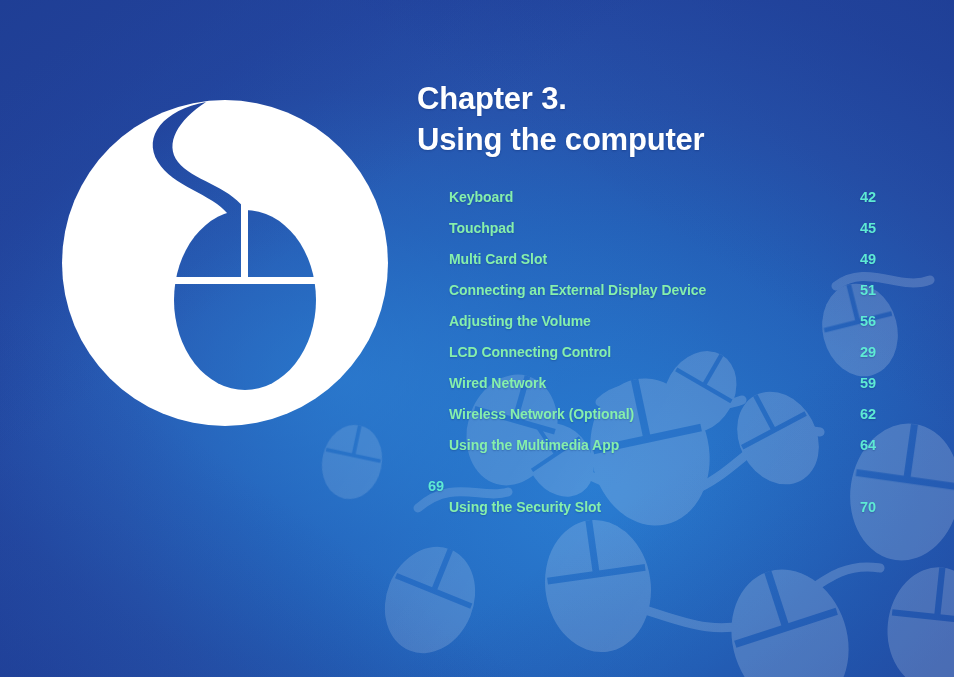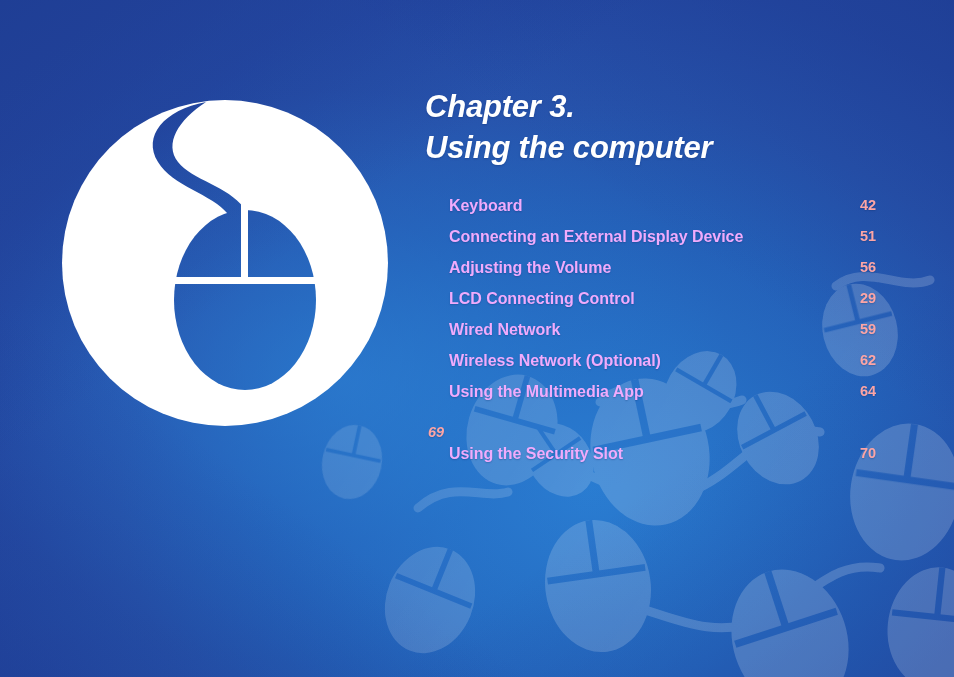--- a/index.html
+++ b/index.html
@@ -74,59 +74,57 @@
     left: 417px;
     top: 78px;
     width: 500px;
   }
   .chapter-title {
     color: #ffffff;
     font-size: 31px;
     font-weight: bold;
     line-height: 41px;
     letter-spacing: -0.2px;
-    margin: 8px;
+    margin: 0;
     text-shadow: 0 1px 2px rgba(12,38,96,0.30);
-    font-style: italic;
   }
   .toc {
     margin-top: 27px;
     width: 495px;
   }
   .toc-row {
     position: relative;
     display: flex;
     align-items: flex-start;
     min-height: 31px;
     margin-bottom: 0px;
   }
   .toc-label {
     flex: 1 1 auto;
-    color: #f0abfc;
-    font-size: 16px;
+    color: #86efac;
+    font-size: 14px;
     font-weight: bold;
     line-height: 21.5px;
     padding-left: 32px;
     letter-spacing: -0.05px;
     text-shadow: 0 1px 1.5px rgba(12,38,96,0.28);
   }
   .toc-page {
     flex: 0 0 auto;
     width: 52px;
-    color: #fca5a5;
+    color: #5eead4;
     font-size: 14.5px;
     font-weight: bold;
     line-height: 21.5px;
     text-align: left;
     padding-left: 11px;
     text-shadow: 0 1px 1.5px rgba(12,38,96,0.28);
   }
   .toc-row.two-line .toc-page {
     align-self: flex-end;
-    font-style: italic;
   }
 </style>
 </head>
 <body>
 
 <div id="page">
 
   <div class="bg-base"></div>
   <div class="bg-glow"></div>
   <div class="bg-glow2"></div>
@@ -293,21 +291,29 @@
       <span>Using the computer</span>
     </h1>
 
     <div class="toc">
 
       <div class="toc-row">
         <span class="toc-label">Keyboard</span>
         <span class="toc-page">42</span>
       </div>
 
-
+      <div class="toc-row">
+        <span class="toc-label">Touchpad</span>
+        <span class="toc-page">45</span>
+      </div>
+
+      <div class="toc-row">
+        <span class="toc-label">Multi Card Slot</span>
+        <span class="toc-page">49</span>
+      </div>
 
       <div class="toc-row">
         <span class="toc-label">Connecting an External Display Device</span>
         <span class="toc-page">51</span>
       </div>
 
       <div class="toc-row">
         <span class="toc-label">Adjusting the Volume</span>
         <span class="toc-page">56</span>
       </div>

